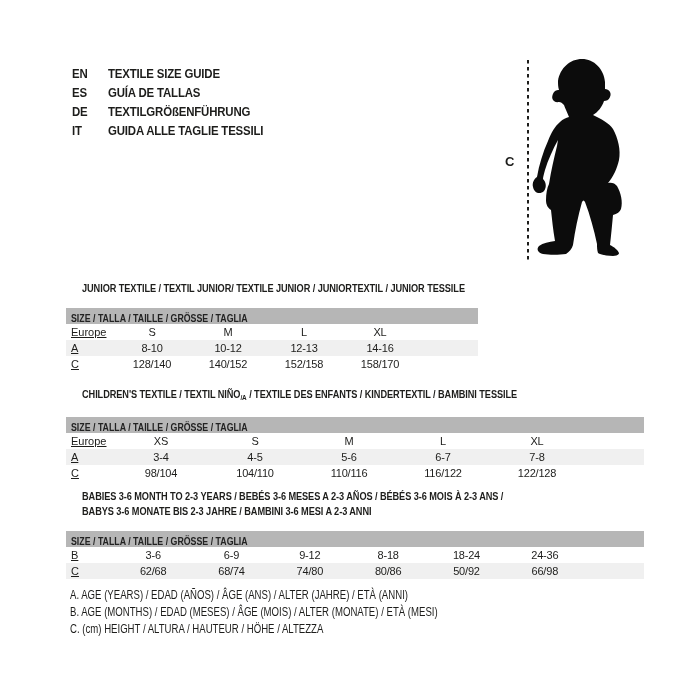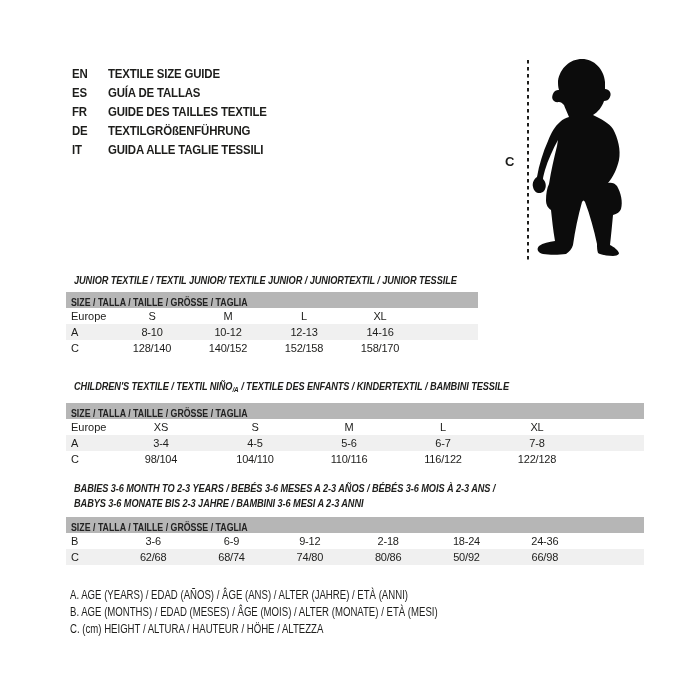--- a/index.html
+++ b/index.html
@@ -28,53 +28,49 @@
 
   
   .figure-svg{position:absolute;left:502px;top:48px;width:150px;height:220px;}
   .measure-label{position:absolute;left:505px;top:154px;font-size:13px;font-weight:bold;}
 
   
   .size-table{position:absolute;left:66px;}
   .size-table.t1{top:269px;width:412px;}
   .size-table.t2{top:375px;width:578px;}
   .size-table.t3{top:477px;width:578px;}
-  .tbl-title{margin:4px;padding-left:4px;font-size:11.5px;font-weight:bold;line-height:15px;letter-spacing:-0.1px;font-style:italic;}
+  .tbl-title{margin:12px;padding-left:4px;font-size:11.5px;font-weight:bold;line-height:15px;letter-spacing:-0.1px;}
   .tbl-title .sub{font-size:8px;vertical-align:-2px;}
   .size-bar{height:16px;background:var(--bar);display:flex;align-items:flex-end;
     padding-left:5px;box-sizing:border-box;font-size:11px;font-weight:bold;color:#222;}
   .size-bar .cond{transform-origin:0 50%;}
   .mt1{margin-top:3px;} .mt2{margin-top:6px;}
   .t-row{display:flex;height:16px;align-items:center;font-size:11px;font-weight:normal;}
   .t-row.shaded{background:var(--stripe);}
-  .t-label{flex:0 0 48px;width:48px;padding-left:5px;box-sizing:border-box;}
+  .t-label{flex:0 0 48px;width:48px;padding-left:5px;box-sizing:border-box;text-decoration:underline;}
   .t-cell{flex:1 1 0;text-align:center;letter-spacing:-0.2px;}
   .t-spacer{flex:0 0 60px;width:60px;}
 
   
   .notes{position:absolute;left:70px;top:587px;}
   .note-line{height:17px;line-height:17px;font-size:12px;font-weight:normal;}
 </style>
 </head>
 <body>
 
 <div class="canvas">
 
   <section class="lang-block">
     <div class="lang-row">
       <span class="lang-code"><span class="cond88">EN</span></span>
       <span class="cond88">TEXTILE SIZE GUIDE</span>
     </div>
     <div class="lang-row">
       <span class="lang-code"><span class="cond88">ES</span></span>
       <span class="cond88">GUÍA DE TALLAS</span>
-    </div>
-    <div class="lang-row">
-      <span class="lang-code"><span class="cond88">FR</span></span>
-      <span class="cond88">GUIDE DES TAILLES TEXTILE</span>
     </div>
     <div class="lang-row">
       <span class="lang-code"><span class="cond88">DE</span></span>
       <span class="cond88">TEXTILGRÖßENFÜHRUNG</span>
     </div>
     <div class="lang-row">
       <span class="lang-code"><span class="cond88">IT</span></span>
       <span class="cond88">GUIDA ALLE TAGLIE TESSILI</span>
     </div>
   </section>
@@ -183,21 +179,21 @@
     </h3>
     <div class="size-bar mt2">
       <span class="cond">SIZE / TALLA / TAILLE / GRÖSSE / TAGLIA</span>
     </div>
     <div class="rows">
         <div class="t-row">
           <span class="t-label">B</span>
           <span class="t-cell">3-6</span>
           <span class="t-cell">6-9</span>
           <span class="t-cell">9-12</span>
-          <span class="t-cell">2-18</span>
+          <span class="t-cell">8-18</span>
           <span class="t-cell">18-24</span>
           <span class="t-cell">24-36</span>
           <span class="t-spacer"></span>
         </div>
         <div class="t-row shaded">
           <span class="t-label">C</span>
           <span class="t-cell">62/68</span>
           <span class="t-cell">68/74</span>
           <span class="t-cell">74/80</span>
           <span class="t-cell">80/86</span>

